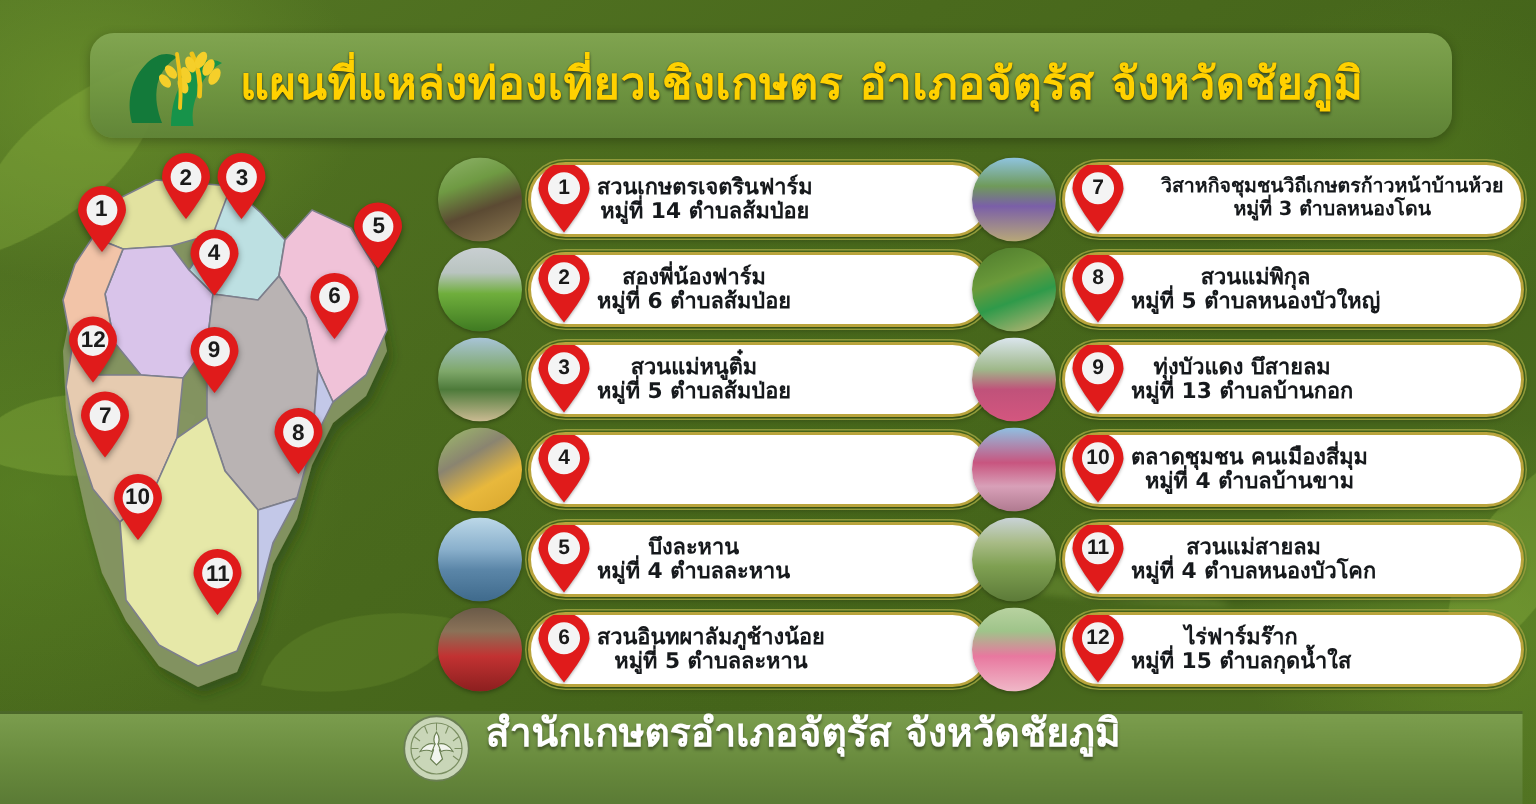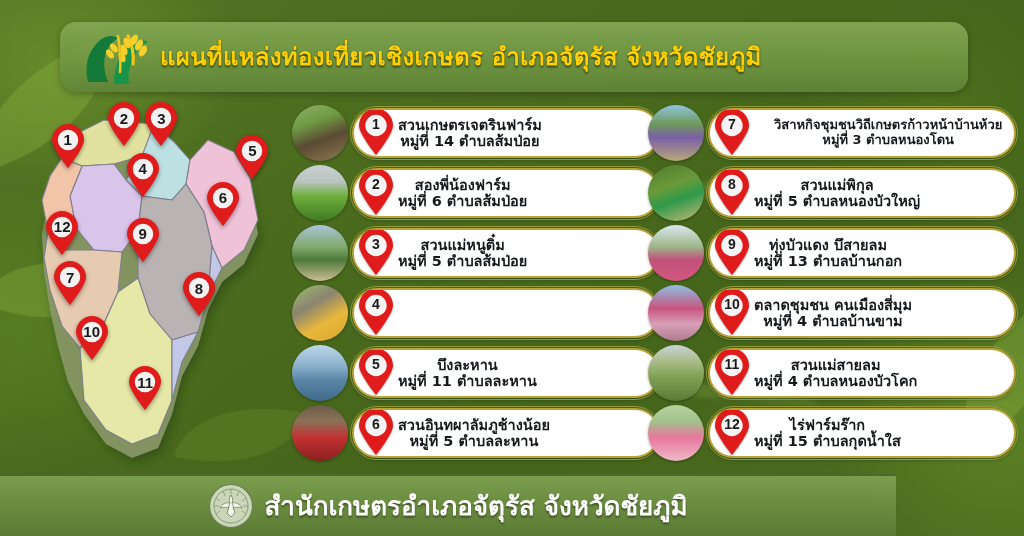--- a/index.html
+++ b/index.html
@@ -58,21 +58,21 @@
     padding-left: 14px;
   }
   .dept-logo {
     position: relative;
     width: 84px; height: 62px;
     flex: 0 0 84px;
   }
   .dept-logo svg { width: 100%; height: 100%; display: block; }
 
   .header-title {
-    font-size: 24px;
+    font-size: 30px;
     font-weight: bold;
     color: #ffd100;
     letter-spacing: .3px;
     line-height: 1;
     margin-left: 2px;
     text-shadow: 0 2px 2px rgba(0,0,0,.45), 0 0 1px rgba(0,0,0,.6);
     white-space: nowrap;
   }
 
   
@@ -181,25 +181,25 @@
     color: #16191c;
     white-space: nowrap;
   }
   .col-right .card-title.small,
   .col-right .card-sub.small { font-size: 13px; margin-left: 20px; }
 
   
   .footer-bar {
     position: absolute;
     left: 0; bottom: 0;
-    width: 896px; height: 62px;
+    width: 1015px; height: 62px;
     background: linear-gradient(180deg, rgba(126,160,80,.94) 0%, rgba(108,142,64,.94) 50%, rgba(92,124,54,.94) 100%);
     border-top: 2px solid rgba(60,84,30,.5);
     display: flex;
-    align-items: center;
+    align-items: flex-start;
     justify-content: center;
     gap: 10px;
   }
   .seal { width: 46px; height: 46px; flex: 0 0 46px; }
   .seal svg { width: 100%; height: 100%; display: block; }
   .footer-title {
     font-size: 26px;
     font-weight: bold;
     color: #ffffff;
     text-shadow: 0 2px 2px rgba(0,0,0,.40);
@@ -439,21 +439,21 @@
       <div class="card">
         <div class="card-pin">
           <svg viewBox="0 0 36 46">
               <path d="M18 45 C18 45 35 24 35 15.5 A17 17 0 1 0 1 15.5 C1 24 18 45 18 45 Z" fill="#e01b1b"></path>
               <circle cx="18" cy="15.5" r="11.5" fill="#f4f4f4" stroke="#e01b1b" stroke-width="1.6"></circle>
             </svg>
           <span class="pin-num">5</span>
         </div>
         <div class="card-text">
           <div class="card-title">บึงละหาน</div>
-          <div class="card-sub">หมู่ที่ 11 ตำบลละหาน</div>
+          <div class="card-sub">หมู่ที่ 4 ตำบลละหาน</div>
         </div>
       </div>
     </div>
 
     <div class="row">
       <div class="thumb">
         <div class="ph" style="background:linear-gradient(180deg,#6a5a48 0%,#8a7258 28%,#c23232 58%,#8c1f1f 100%);"></div>
       </div>
       <div class="card">
         <div class="card-pin">

